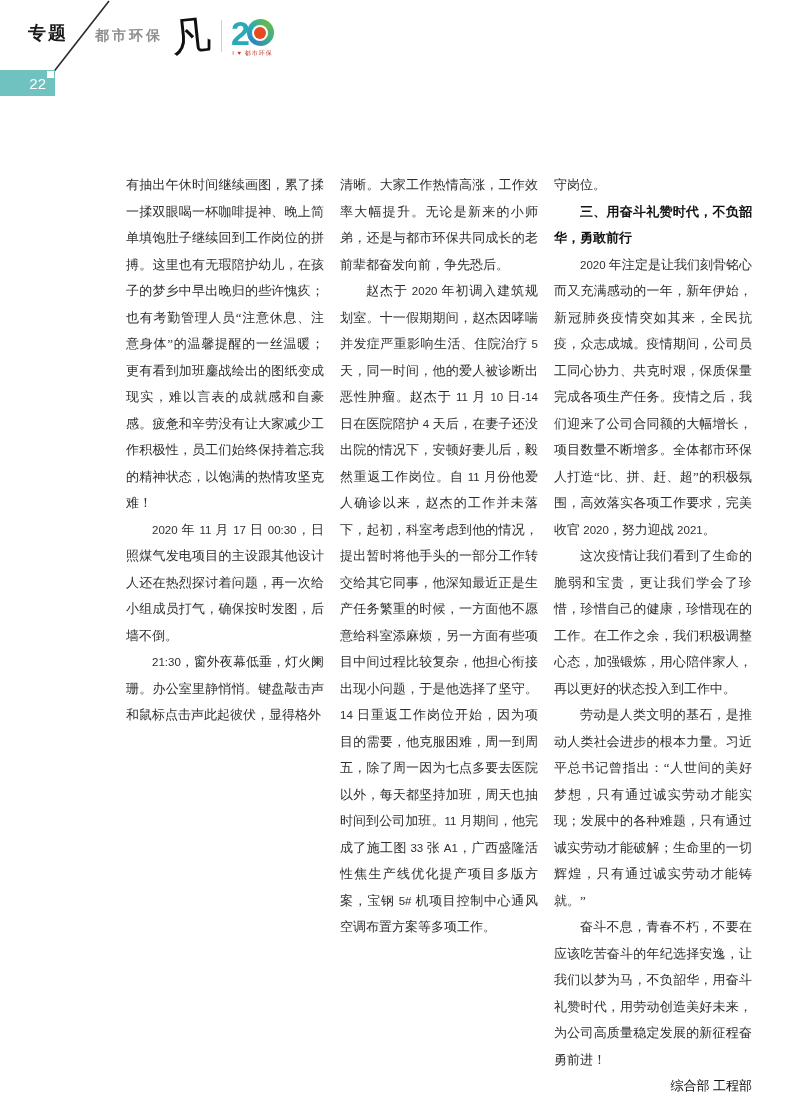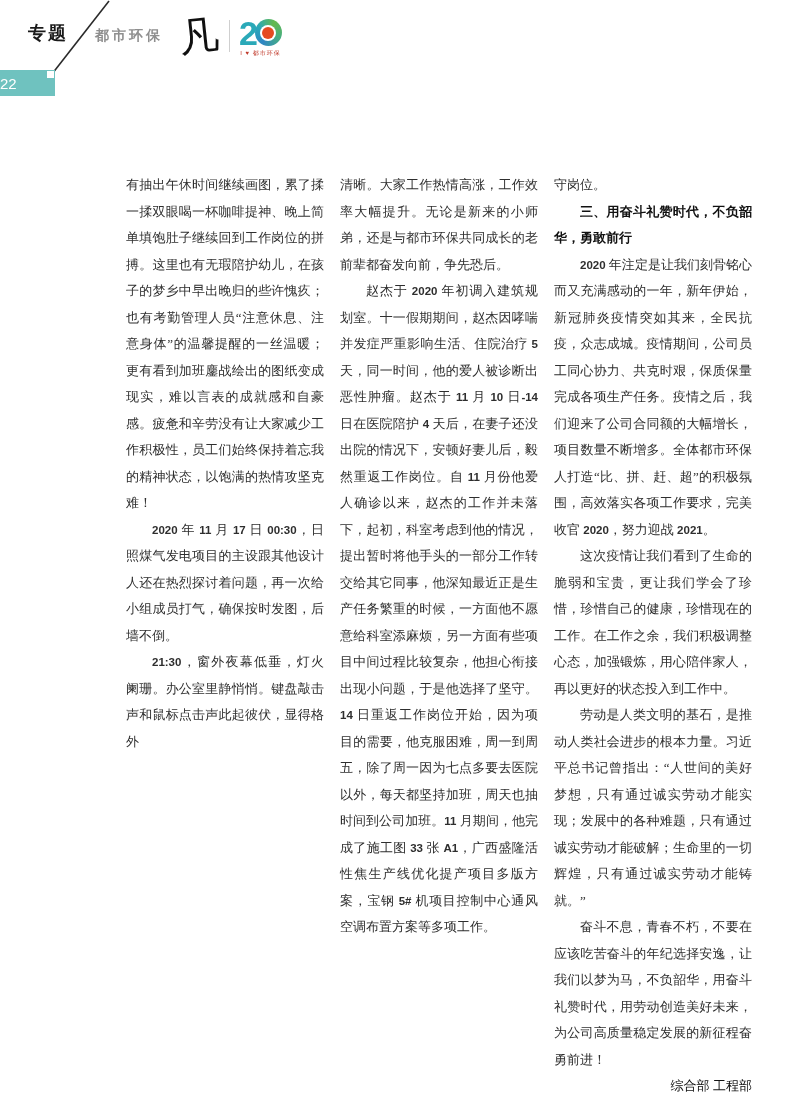--- a/index.html
+++ b/index.html
@@ -9,29 +9,29 @@
   }
   
   .section-label{
     position:absolute;left:28px;top:21px;font-size:18px;font-weight:bold;color:#1a1a1a;
     font-family:"Liberation Sans","DejaVu Sans",sans-serif;letter-spacing:2px;
   }
   .diag{position:absolute;left:48px;top:0;}
   .diag line{stroke:#2a2a2a;stroke-width:1.6;}
   .pagenum-box{
     position:absolute;left:0;top:70px;width:55px;height:26px;background:#6fc2bf;
-    color:#fff;display:flex;align-items:center;justify-content:flex-start;
+    color:#fff;display:flex;align-items:center;justify-content:flex-end;
     padding-right:9px;box-sizing:border-box;
     font-family:"Liberation Sans","DejaVu Sans",sans-serif;font-size:15px;
   }
   .notch{position:absolute;top:1px;right:1px;width:7px;height:7px;background:#fff;}
   .brand-row{position:absolute;left:95px;top:8px;height:56px;display:flex;align-items:center;}
   .brand-name{
     color:#8f8f8f;font-weight:bold;font-size:14px;letter-spacing:3px;
-    font-family:"Liberation Sans","DejaVu Sans",sans-serif;margin-right:16px;
+    font-family:"Liberation Sans","DejaVu Sans",sans-serif;margin-right:8px;
   }
   .calligraphy{
     font-size:40px;color:#101010;line-height:1;transform:rotate(-6deg);
     font-family:"DejaVu Serif",serif;margin-right:8px;
   }
   .v-divider{width:1px;height:32px;background:#cfcfcf;margin:0 9px 0 2px;}
   .logo20{display:flex;flex-direction:column;align-items:center;position:relative;top:2px;}
   .logo-digits{display:flex;align-items:center;}
   .logo-2{
     font-family:"Liberation Sans","DejaVu Sans",sans-serif;font-weight:800;
@@ -50,21 +50,21 @@
   
   .content{position:absolute;left:90px;top:172px;width:628px;display:flex;gap:16px;margin-left:36px;}
   .col{width:198px;flex:0 0 198px;}
   .col p{margin:0;font-size:13px;line-height:26.5px;color:#2e2e2e;
     text-align:justify;text-justify:inter-character;word-break:break-all;}
   .col p.ind{text-indent:2em;}
   .col p.heading{text-indent:2em;font-weight:bold;color:#111;
     font-family:"Liberation Sans","DejaVu Sans",sans-serif;}
   .col p.sig{text-align:right;font-weight:normal;color:#111;
     font-family:"Liberation Sans","DejaVu Sans",sans-serif;}
-  b.n{font-family:"Liberation Sans","DejaVu Sans",sans-serif;font-size:11.5px;font-weight:bold;}
+  b.n{font-family:"Liberation Sans","DejaVu Sans",sans-serif;font-size:11.5px;font-weight:normal;}
 </style>
 </head>
 <body>
 
 <header>
   <div class="section-label">专题</div>
 
   <svg class="diag" width="66" height="78" viewBox="0 0 66 78">
     <line x1="4" y1="74" x2="61" y2="1"></line>
   </svg>

